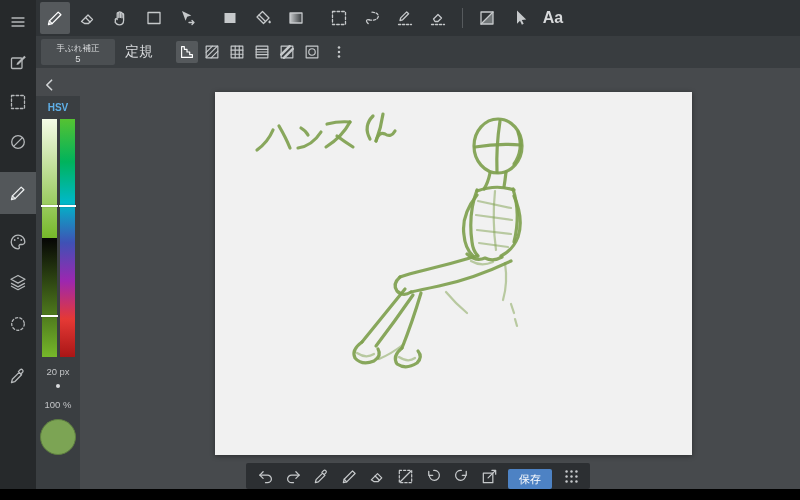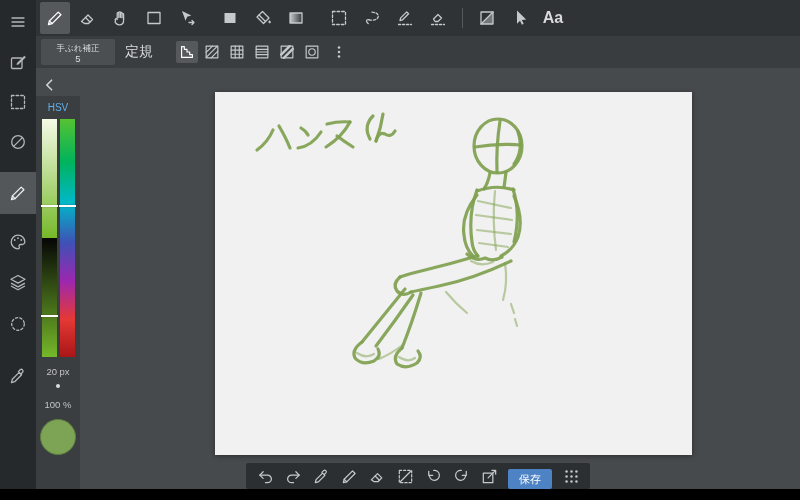--- a/index.html
+++ b/index.html
@@ -27,21 +27,21 @@
   .stab .l2{font-size:9.5px;line-height:1.15}
   .rlabel{font-size:14px;color:#dadcde;margin-right:23px}
   .pat{width:22px;height:22px;display:flex;align-items:center;justify-content:center;color:#c6c9cb;border-radius:2px;margin-right:3px;cursor:pointer}
   .pat.sel{background:#55595c;color:#fff}
   .more{width:20px;height:22px;display:flex;align-items:center;justify-content:center;color:#c6c9cb;margin-left:3px;cursor:pointer}
 
   
   .collapse{position:absolute;left:40px;top:76px;width:20px;height:18px;background:none;border:none;color:#d0d3d5;display:flex;align-items:center;justify-content:center;cursor:pointer;z-index:4}
 
   .color-panel{position:absolute;left:36px;top:96px;width:44px;height:394px;background:#3a3e41;z-index:3;display:flex;flex-direction:column;align-items:center}
-  .hsv{margin-top:6px;font-size:10px;font-weight:normal;color:#5fb0e8}
+  .hsv{margin-top:6px;font-size:10px;font-weight:bold;color:#5fb0e8}
   .bars{position:relative;margin-top:6px;width:33px;height:238px}
   .barL,.barR{position:absolute;top:0;width:15px;height:238px;cursor:pointer}
   .barL{left:0}
   .barR{right:0;background:linear-gradient(#55c232 0%,#00b35c 18%,#00b8c8 35%,#3f51b5 52%,#9c27b0 68%,#e53935 84%,#a91616 100%)}
   .barL .half1{height:119px;background:linear-gradient(#f4fbe6,#76b82a)}
   .barL .half2{height:119px;background:linear-gradient(#050505,#76b82a)}
   .mark{position:absolute;left:-1px;width:17px;height:2px;background:#fff;box-shadow:0 0 1px rgba(0,0,0,.7)}
   .size-label{margin-top:9px;font-size:9.5px;color:#c3c5c7}
   .brush-dot{margin-top:7px;width:4px;height:4px;border-radius:50%;background:#dadcde}
   .opacity-label{margin-top:11px;font-size:9.5px;color:#c3c5c7}

